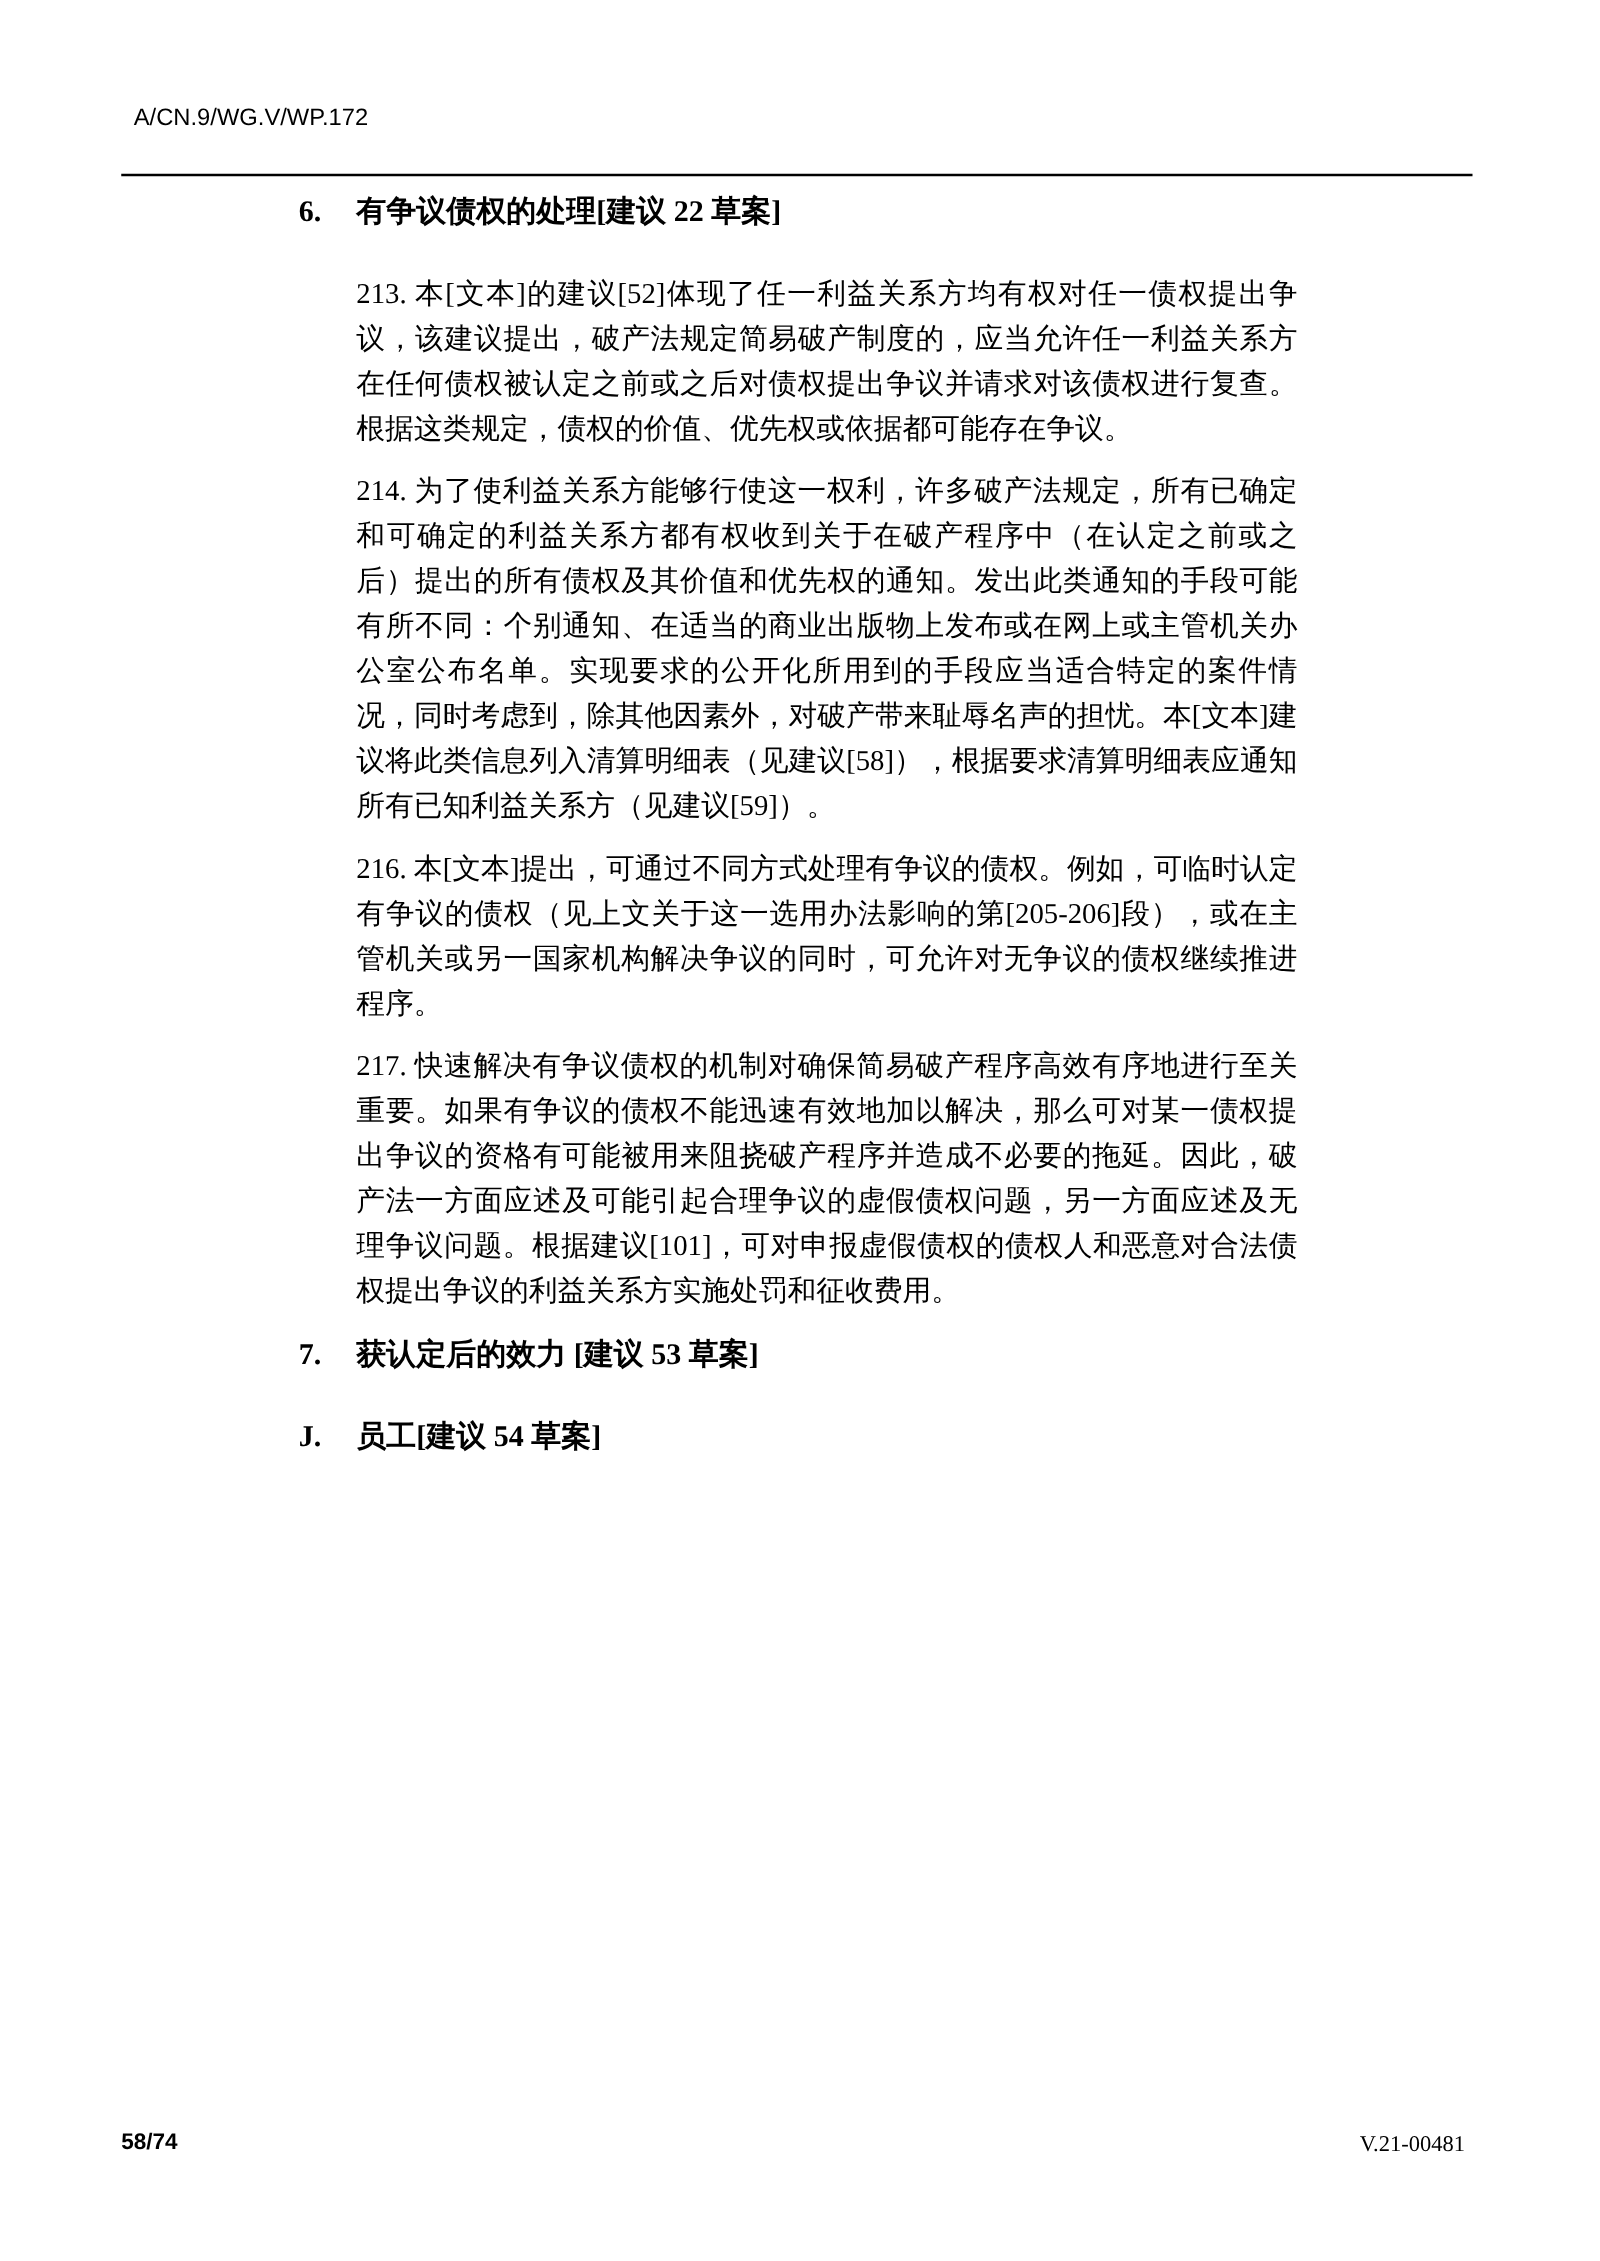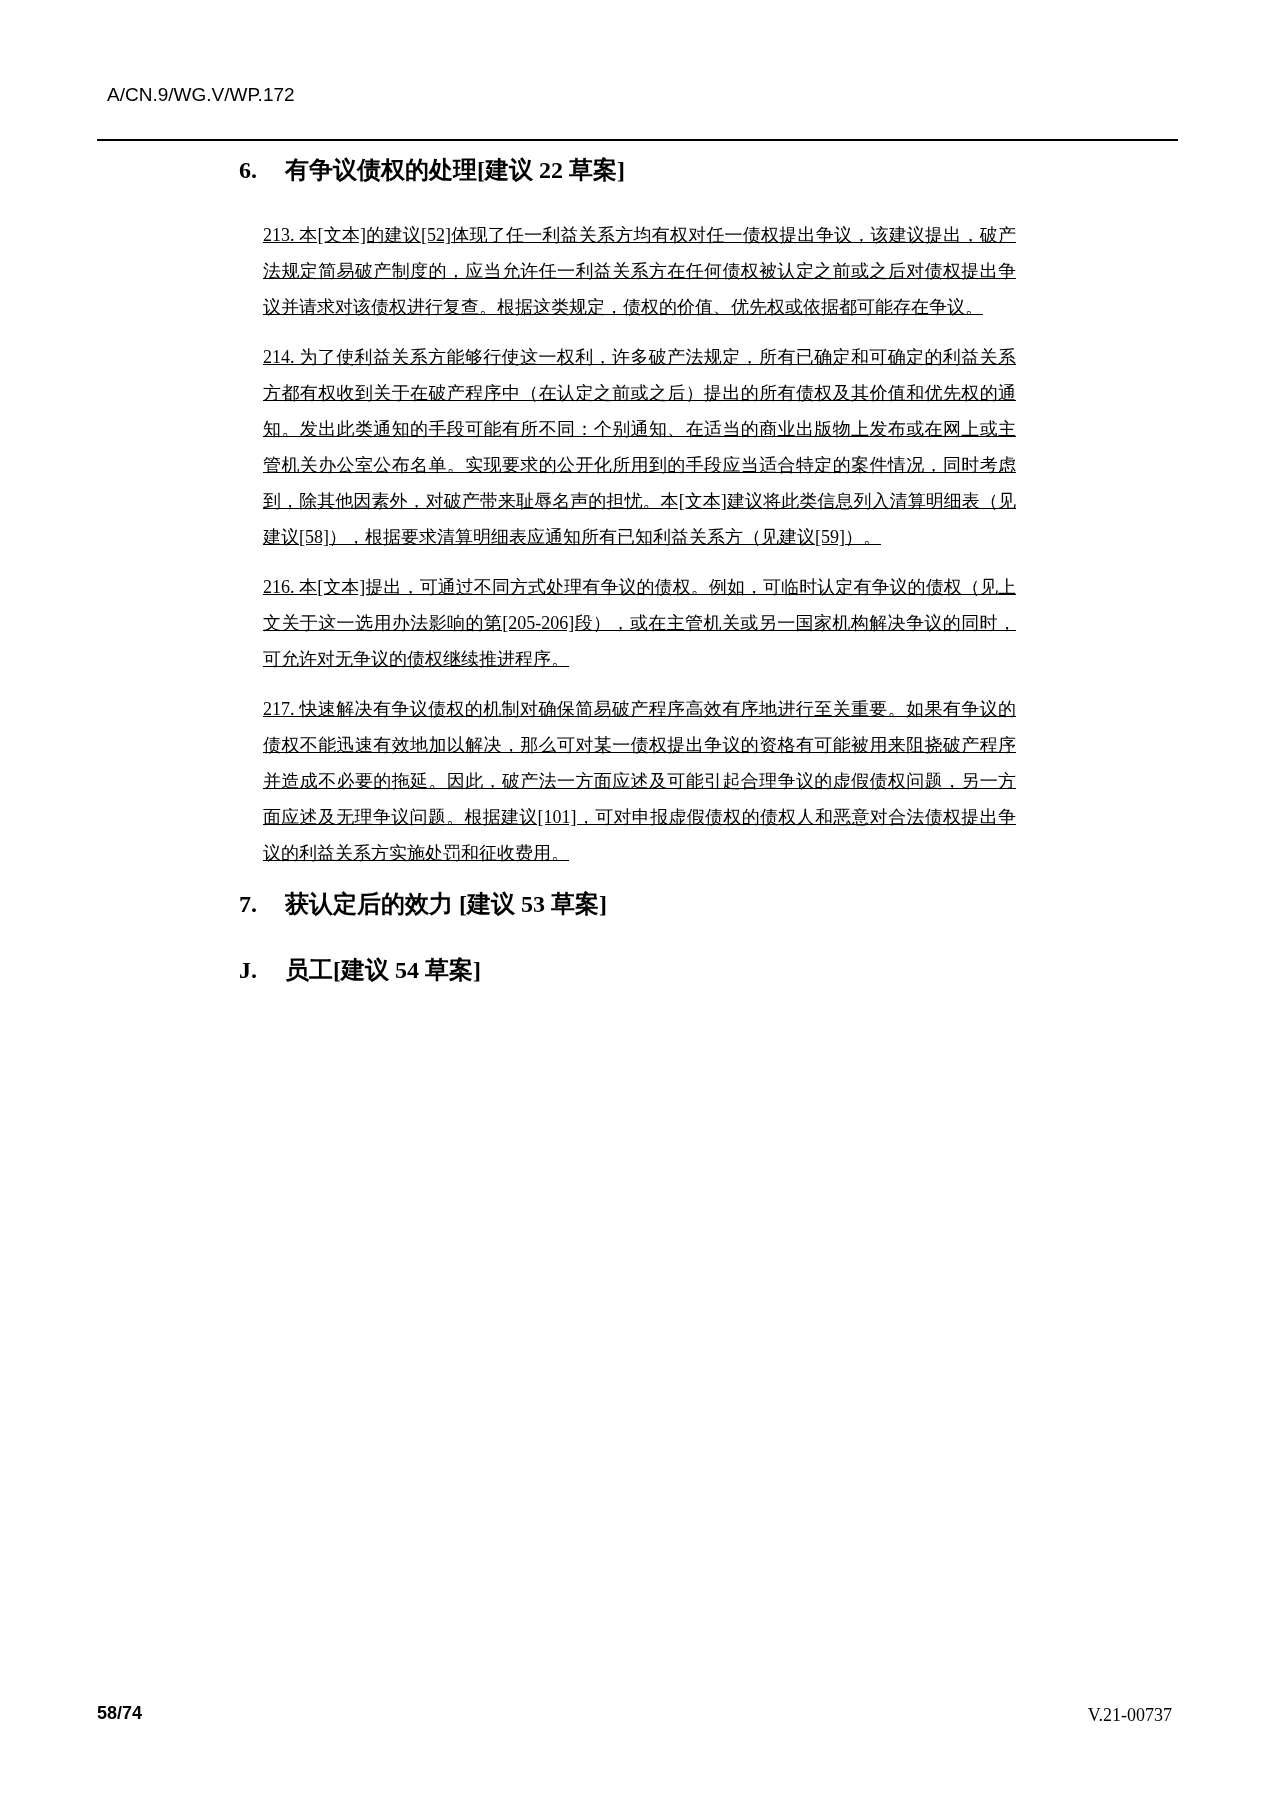--- a/index.html
+++ b/index.html
@@ -48,27 +48,26 @@
     line-height: 38px;
   }
   .h-num {
     width: 46px;
     flex: 0 0 46px;
   }
   .h-title {
     flex: 1;
   }
   .para {
-    margin: 0 0 14px 24px;
+    margin: 0 0 14px 46px;
     width: 753px;
-    font-size: 18px;
+    font-size: 23px;
     line-height: 36px;
     text-align: justify;
     text-justify: inter-character;
-    text-decoration: underline;
   }
   .footer-page {
     position: absolute;
     left: 97px;
     top: 1703px;
     font-family: Liberation Sans, sans-serif;
     font-weight: bold;
     font-size: 18px;
   }
   .footer-docid {
@@ -107,15 +106,15 @@
 
     <div class="h-block">
       <span class="h-num">J.</span>
       <span class="h-title">员工[建议 54 草案]</span>
     </div>
 
 
   </div>
 
   <div class="footer-page">58/74</div>
-  <div class="footer-docid">V.21-00737</div>
+  <div class="footer-docid">V.21-00481</div>
 
 </div>
 
 </body></html>

